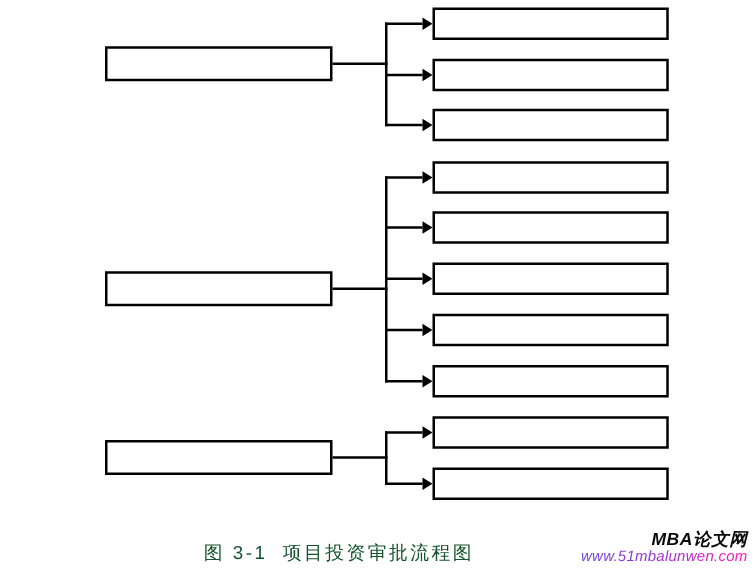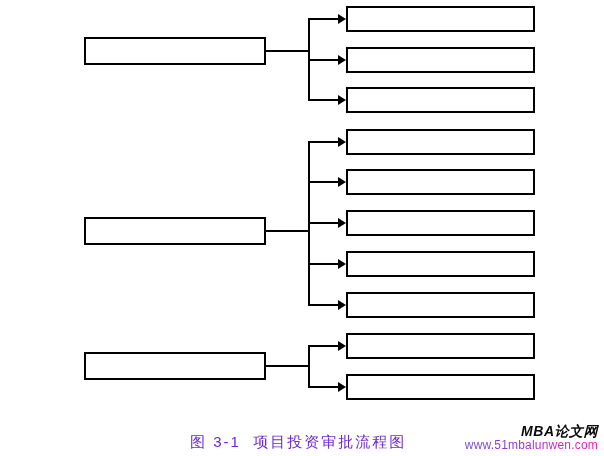--- a/index.html
+++ b/index.html
@@ -16,33 +16,33 @@
     font-size:12px;color:#fafafa;overflow:hidden;
   }
   .hline,.vline{position:absolute;background:#000;}
   .arrowhead{
     position:absolute;width:0;height:0;
     border-top:5px solid transparent;
     border-bottom:5px solid transparent;
     border-left:8px solid #000;
   }
   .caption{
-    position:absolute;left:190px;top:433px;
-    font-size:15px;letter-spacing:2px;color:#6d28d9;
+    position:absolute;left:163px;top:433px;
+    font-size:15px;letter-spacing:2px;color:#14532d;
     white-space:pre;
   }
   .watermark{
     position:absolute;right:6px;top:424px;text-align:right;line-height:1.05;
   }
   .wm-title{
     display:block;font-size:14px;font-weight:bold;font-style:italic;color:#0a0a0a;
     letter-spacing:0.5px;
   }
   .wm-url{
-    display:block;font-size:12px;color:#c327c3;
+    display:block;font-size:12px;font-style:italic;color:#c327c3;
     letter-spacing:0.2px;
   }
   @supports ((background-clip:text) or (-webkit-background-clip:text)){
     .wm-url{
       background:linear-gradient(90deg,#6f46dc 0%,#9b2fd6 45%,#ff14b4 100%);
       -webkit-background-clip:text;background-clip:text;color:transparent;
     }
   }
 </style>
 </head>

